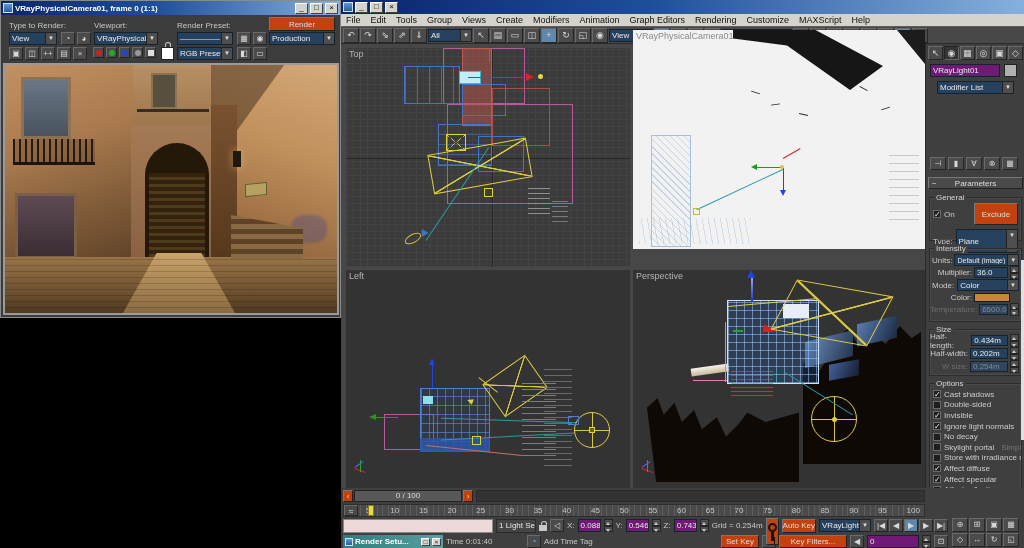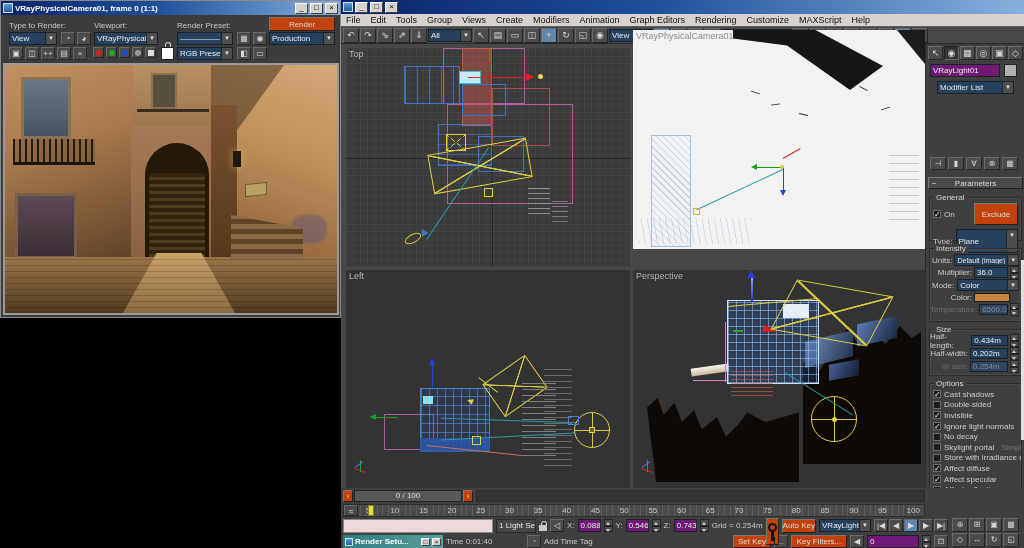--- a/index.html
+++ b/index.html
@@ -623,21 +623,21 @@
         <span style="font-size:8px;color:#fff;font-weight:bold;flex:1;overflow:hidden;white-space:nowrap">Render Setu...</span>
         <span class="wbtn" style="width:9px;height:8px;font-size:6px;line-height:6px">□</span>
         <span class="wbtn" style="width:9px;height:8px;font-size:6px;line-height:6px">×</span>
       </span>
       <span class="lbl" style="width:78px;flex:none">Time  0:01:40</span>
       <span class="sicon" style="color:#7fb2e5">◔</span>
       <span class="lbl">Add Time Tag</span>
       <span style="flex:1"></span>
       <span class="btn3d" style="width:38px;height:13px">Set Key</span>
       <span class="sicon">∟</span>
-      <span class="btn3d" style="width:56px;height:13px">Key Filters...</span>
+      <span class="btn3d" style="width:68px;height:13px">Key Filters...</span>
       <span class="sicon">◀</span>
       <span class="fld" style="width:52px;height:13px">0</span>
       <span class="spin">
           <i class="up"></i>
           <i class="dn"></i>
         </span>
       <span class="sicon">⊡</span>
     </div>
 
     <div style="position:absolute;right:2px;top:30px;width:70px;height:30px">

